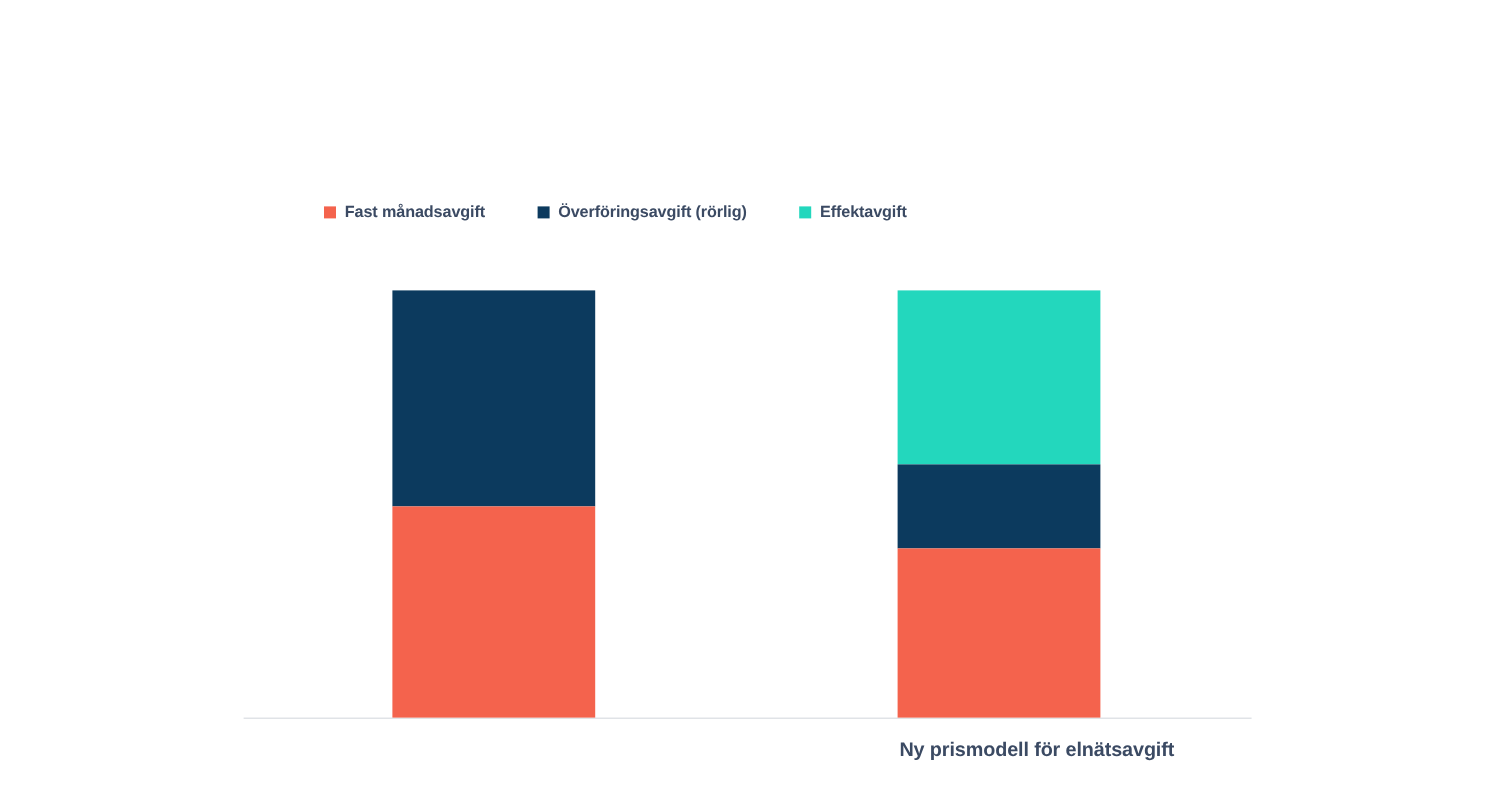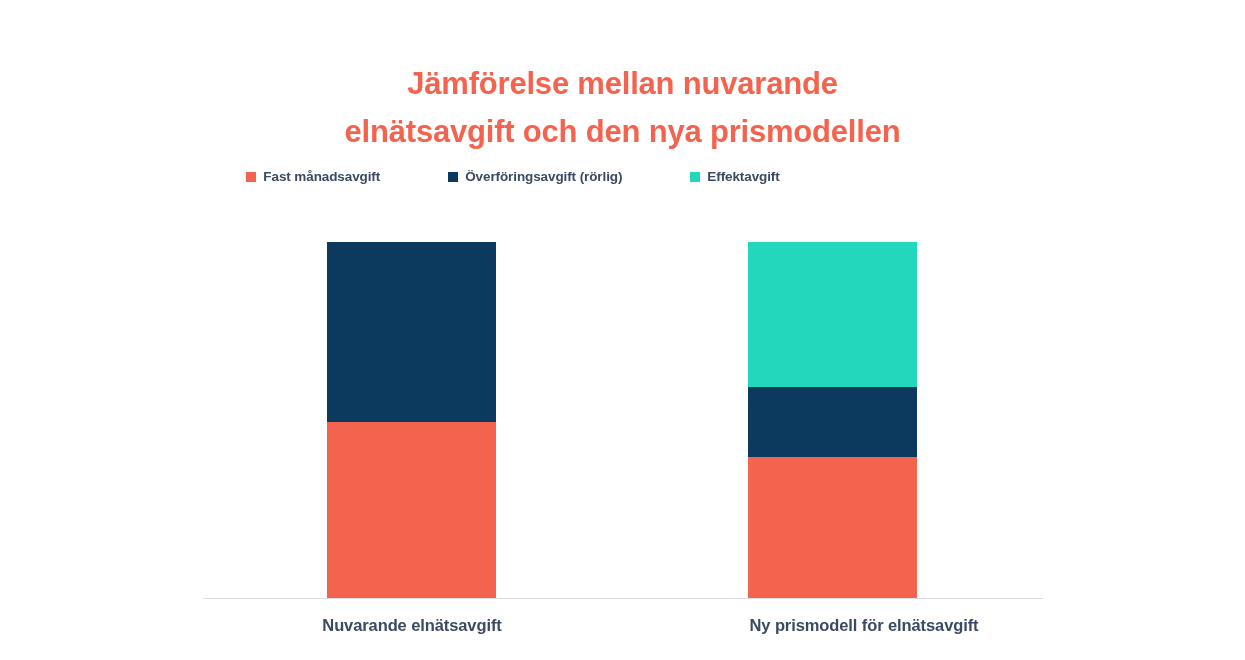--- a/index.html
+++ b/index.html
@@ -40,21 +40,21 @@
 
   
   .legend {
     position: absolute;
     left: 0;
     top: 169px;
     width: 1026px;
     display: flex;
     justify-content: center;
     align-items: center;
-    gap: 68px;
+    gap: 44px;
   }
   .legend-item {
     display: flex;
     align-items: center;
     gap: 7px;
     white-space: nowrap;
   }
   .legend-swatch {
     width: 10px;
     height: 10px;
@@ -111,24 +111,20 @@
     white-space: nowrap;
   }
   .cat-label-1 { left: 262px; }
   .cat-label-2 { left: 714px; }
 </style>
 </head>
 <body>
 
 <div id="chart-root">
 
-  <div class="chart-title">
-    <span class="title-line">Jämförelse mellan nuvarande</span>
-    <span class="title-line">elnätsavgift och den nya prismodellen</span>
-  </div>
 
   <div class="legend">
     <div class="legend-item">
       <span class="legend-swatch" style="background:#F4634D"></span>
       <span class="legend-label">Fast månadsavgift</span>
     </div>
     <div class="legend-item">
       <span class="legend-swatch" style="background:#0C3A5E"></span>
       <span class="legend-label">Överföringsavgift (rörlig)</span>
     </div>
@@ -146,17 +142,16 @@
       <div class="bar-segment" style="top:242px; height:180px; background:#0C3A5E;"></div>
       <div class="bar-segment" style="top:422px; height:176px; background:#F4634D;"></div>
     </div>
 
     <div class="bar bar-group-2">
       <div class="bar-segment" style="top:242px; height:145px; background:#23D7BD;"></div>
       <div class="bar-segment" style="top:387px; height:70px; background:#0C3A5E;"></div>
       <div class="bar-segment" style="top:457px; height:141px; background:#F4634D;"></div>
     </div>
 
-    <div class="cat-label cat-label-1">Nuvarande elnätsavgift</div>
     <div class="cat-label cat-label-2">Ny prismodell för elnätsavgift</div>
 
   </div>
 </div>
 
 </body></html>

